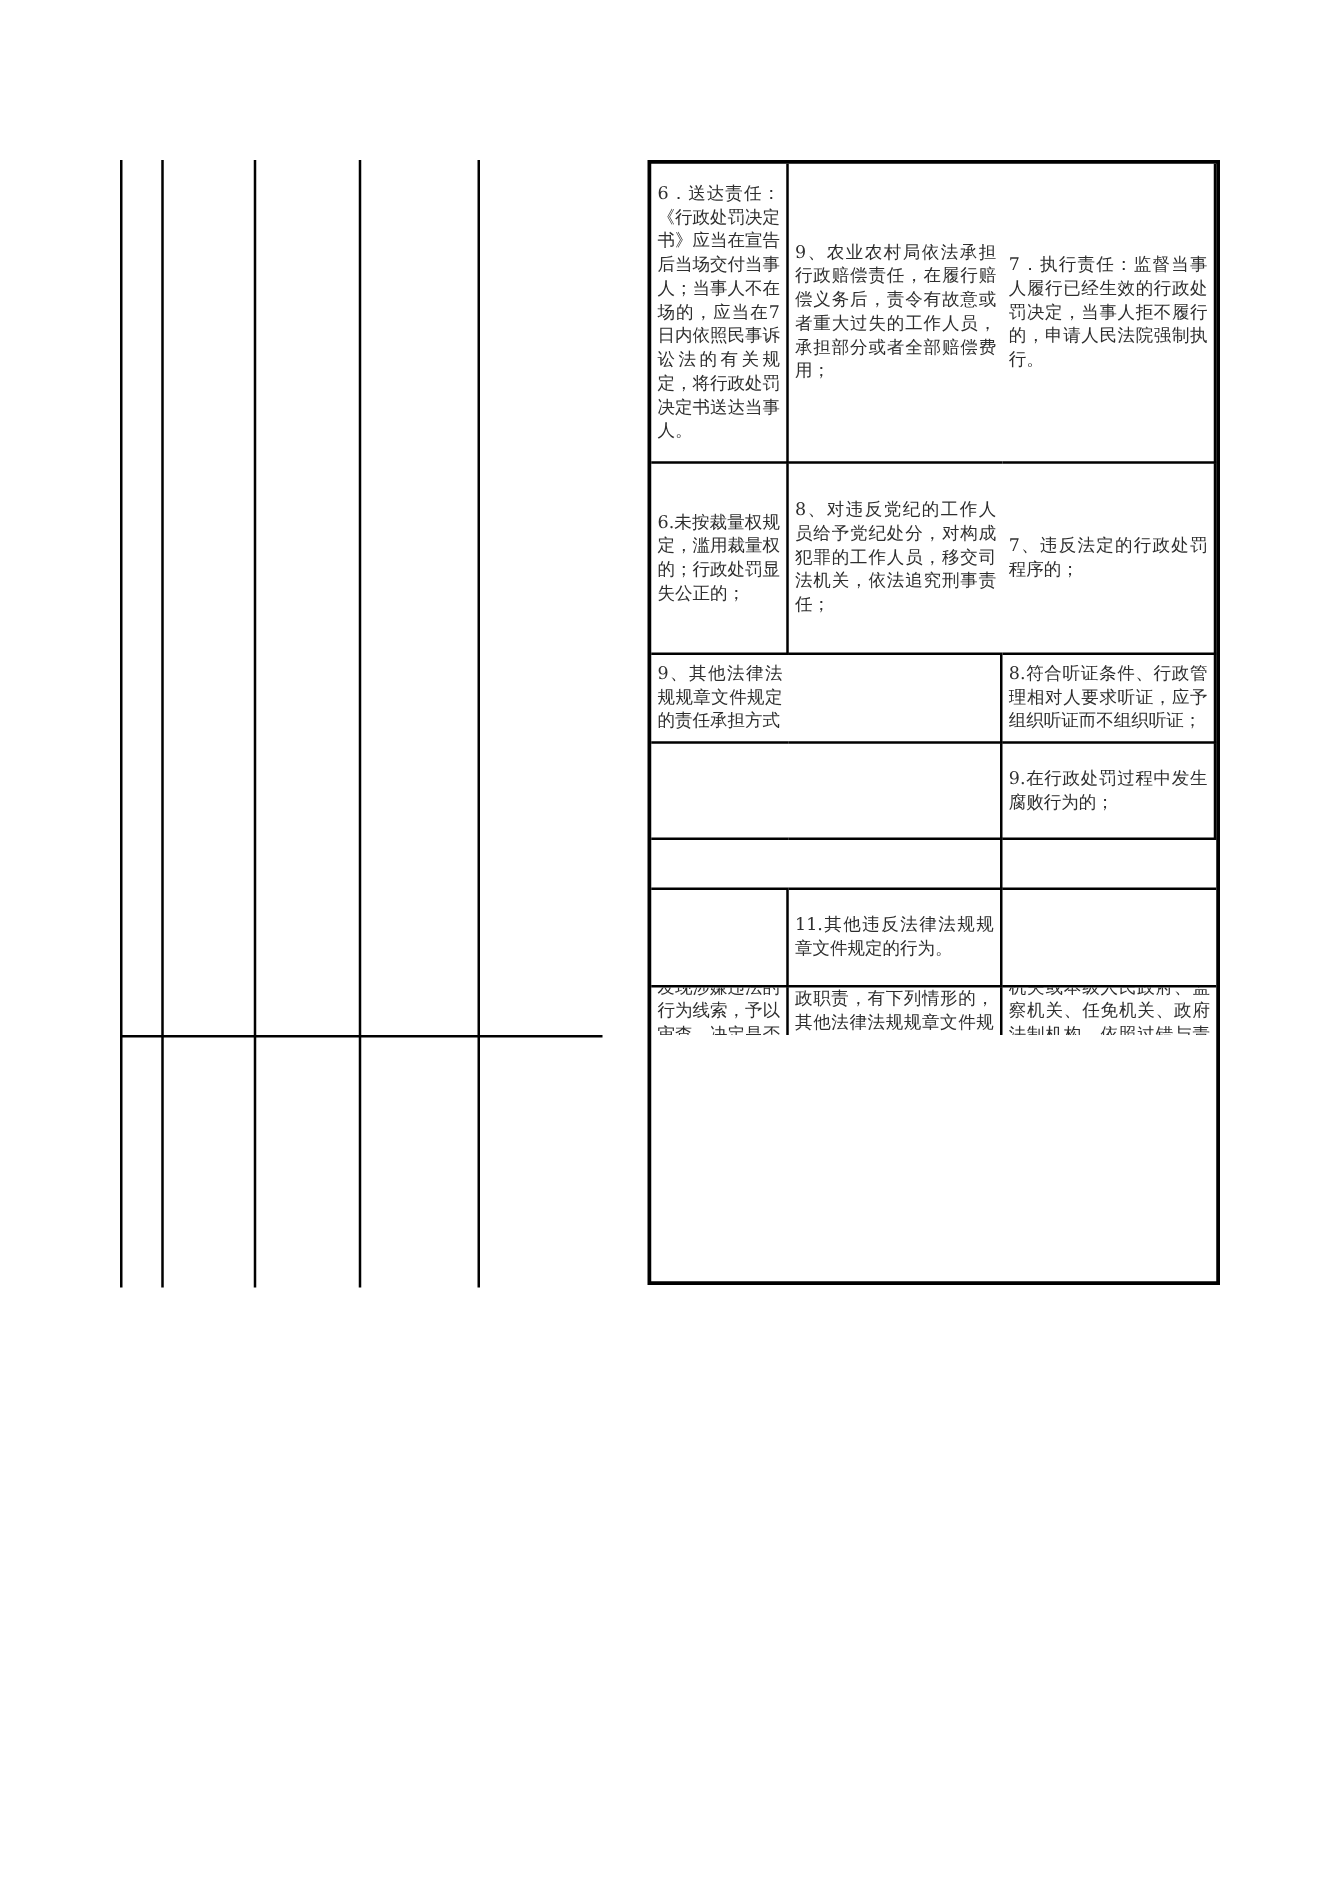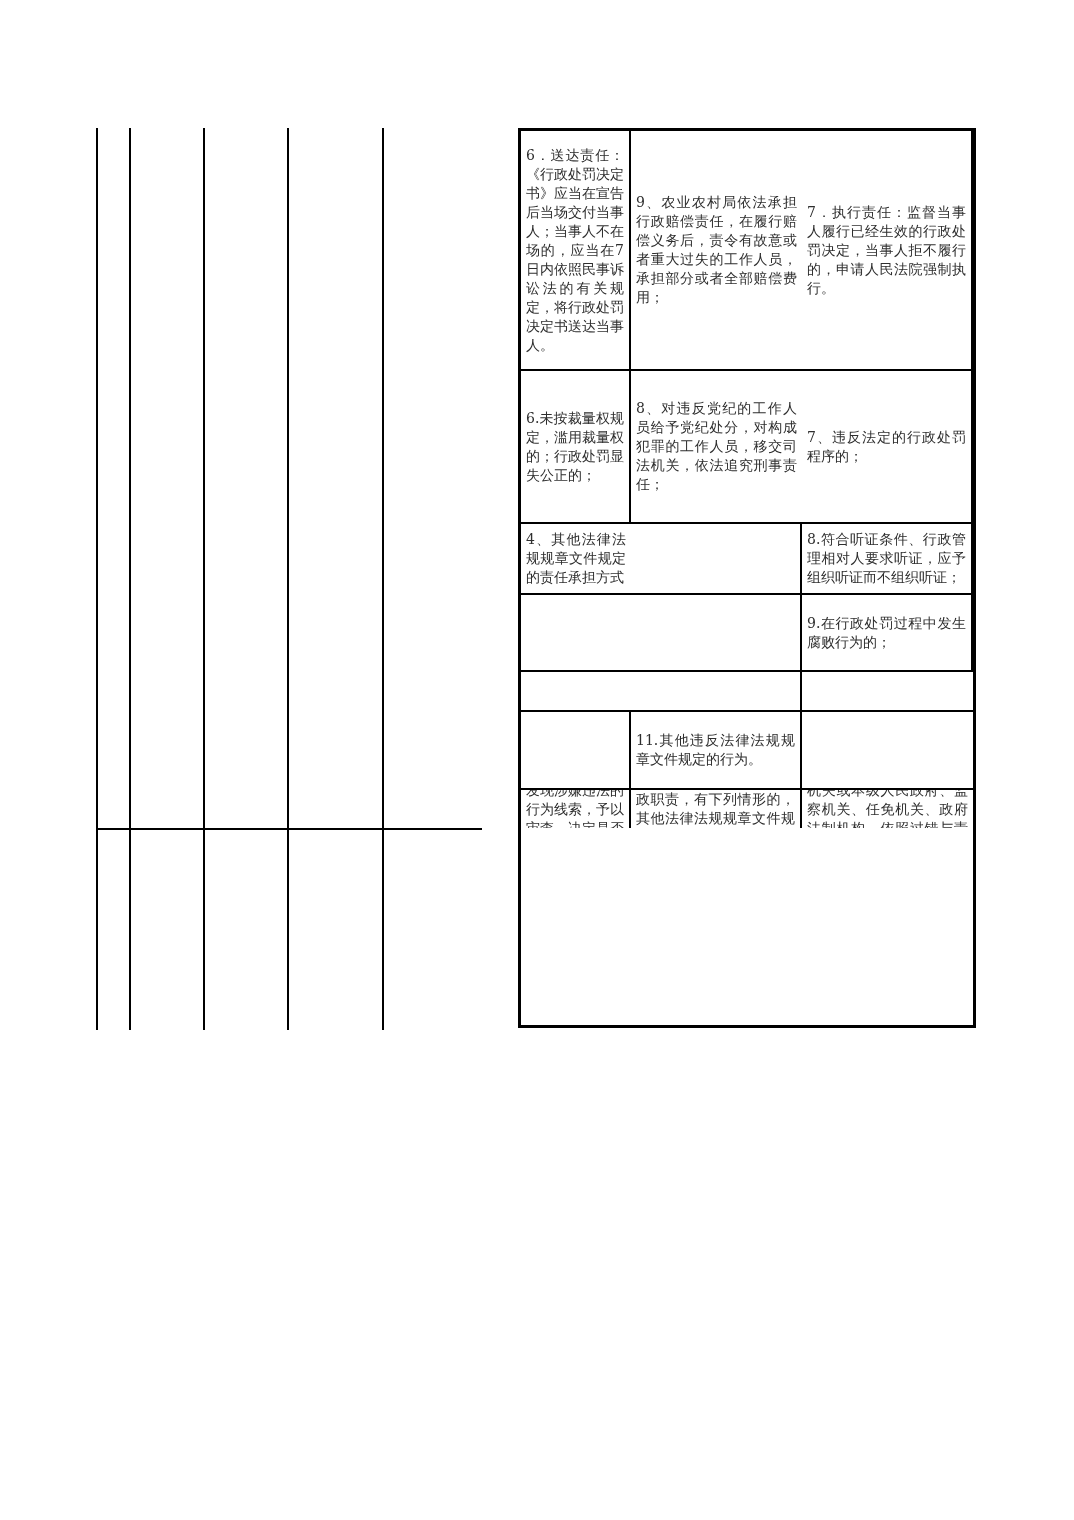--- a/index.html
+++ b/index.html
@@ -105,21 +105,21 @@
         <p>6.未按裁量权规定，滥用裁量权的；行政处罚显失公正的；</p>
       </div>
     <div class="cell last-col">
         <p>8、对违反党纪的工作人员给予党纪处分，对构成犯罪的工作人员，移交司法机关，依法追究刑事责任；</p>
       </div>
 
     <div class="cell">
         <p>7、违反法定的行政处罚程序的；</p>
       </div>
     <div class="cell last-col">
-        <p>4、其他法律法规规章文件规定的责任承担方式</p>
+        <p>9、其他法律法规规章文件规定的责任承担方式</p>
       </div>
 
     <div class="cell">
         <p></p>
       </div>
     <div class="cell">
         <p>8.符合听证条件、行政管理相对人要求听证，应予组织听证而不组织听证；</p>
       </div>
     <div class="cell last-col">
         <p></p>

